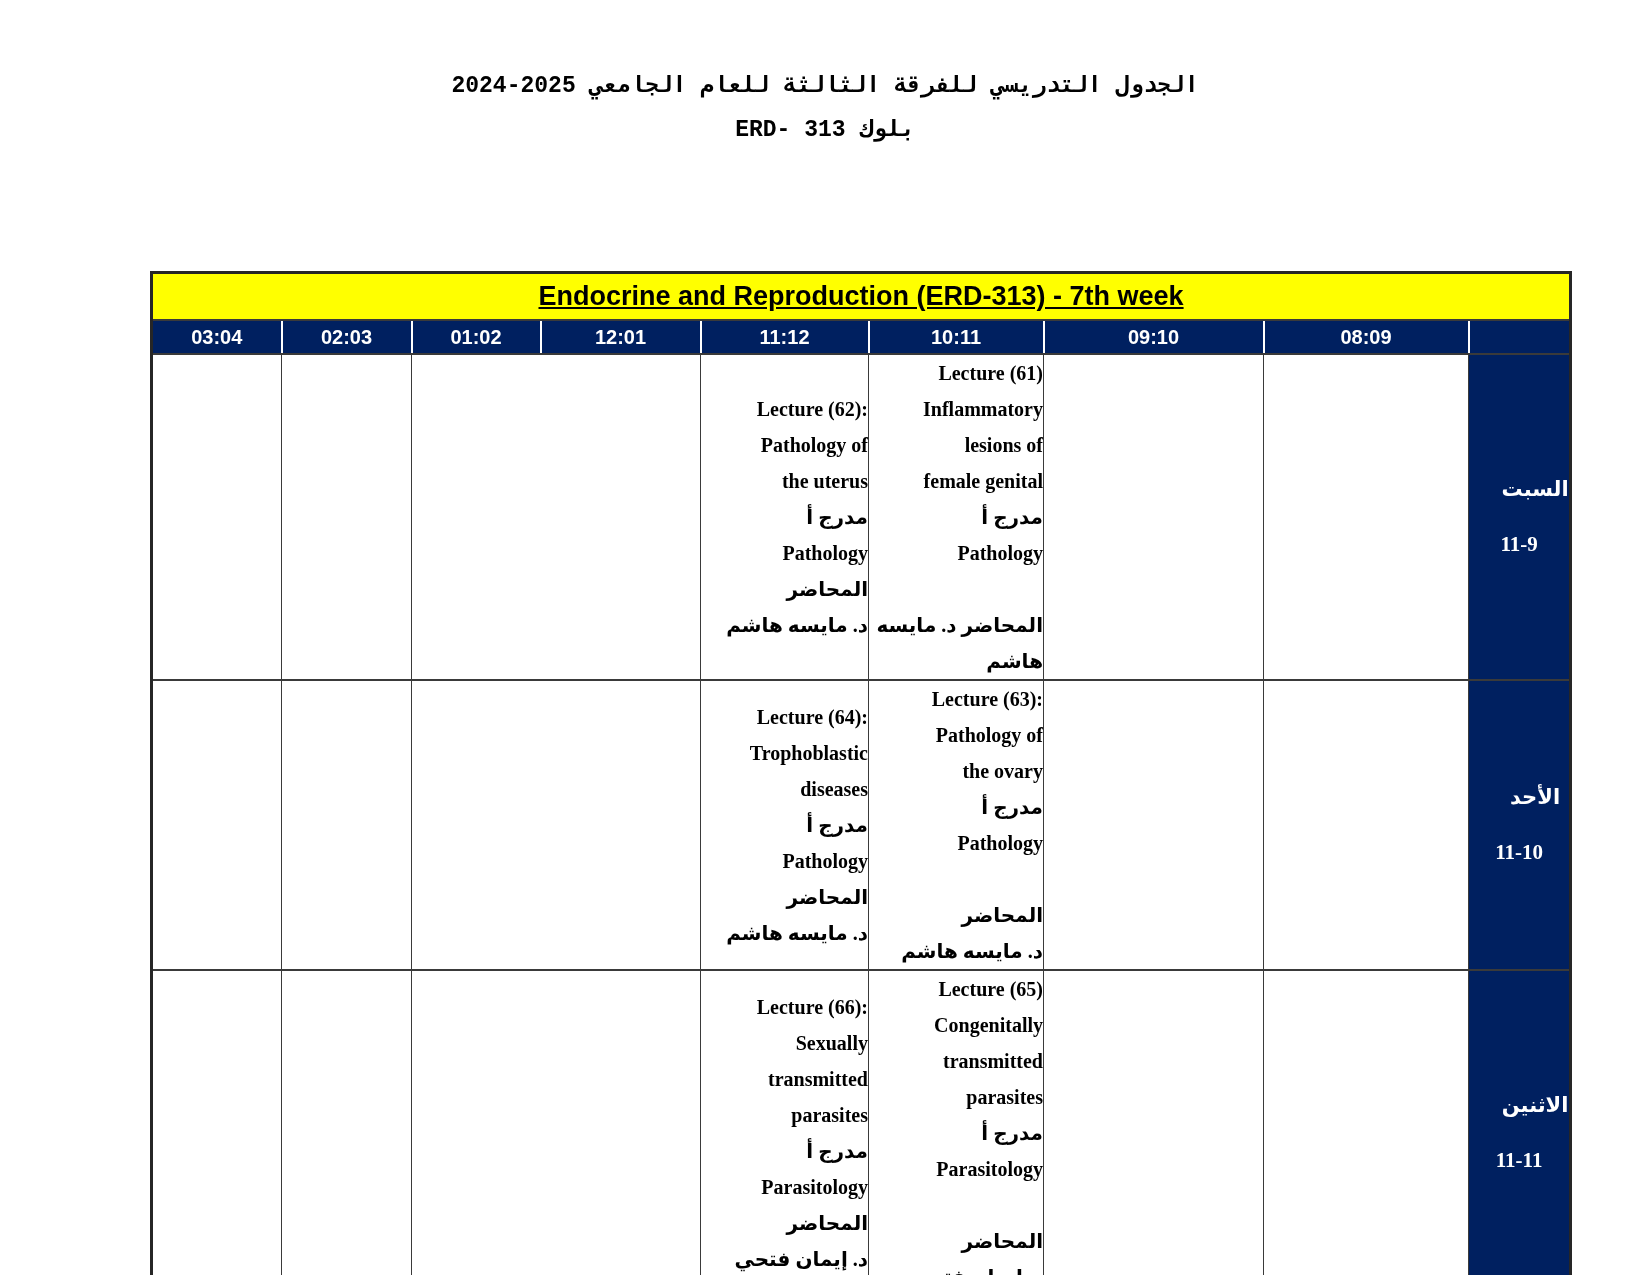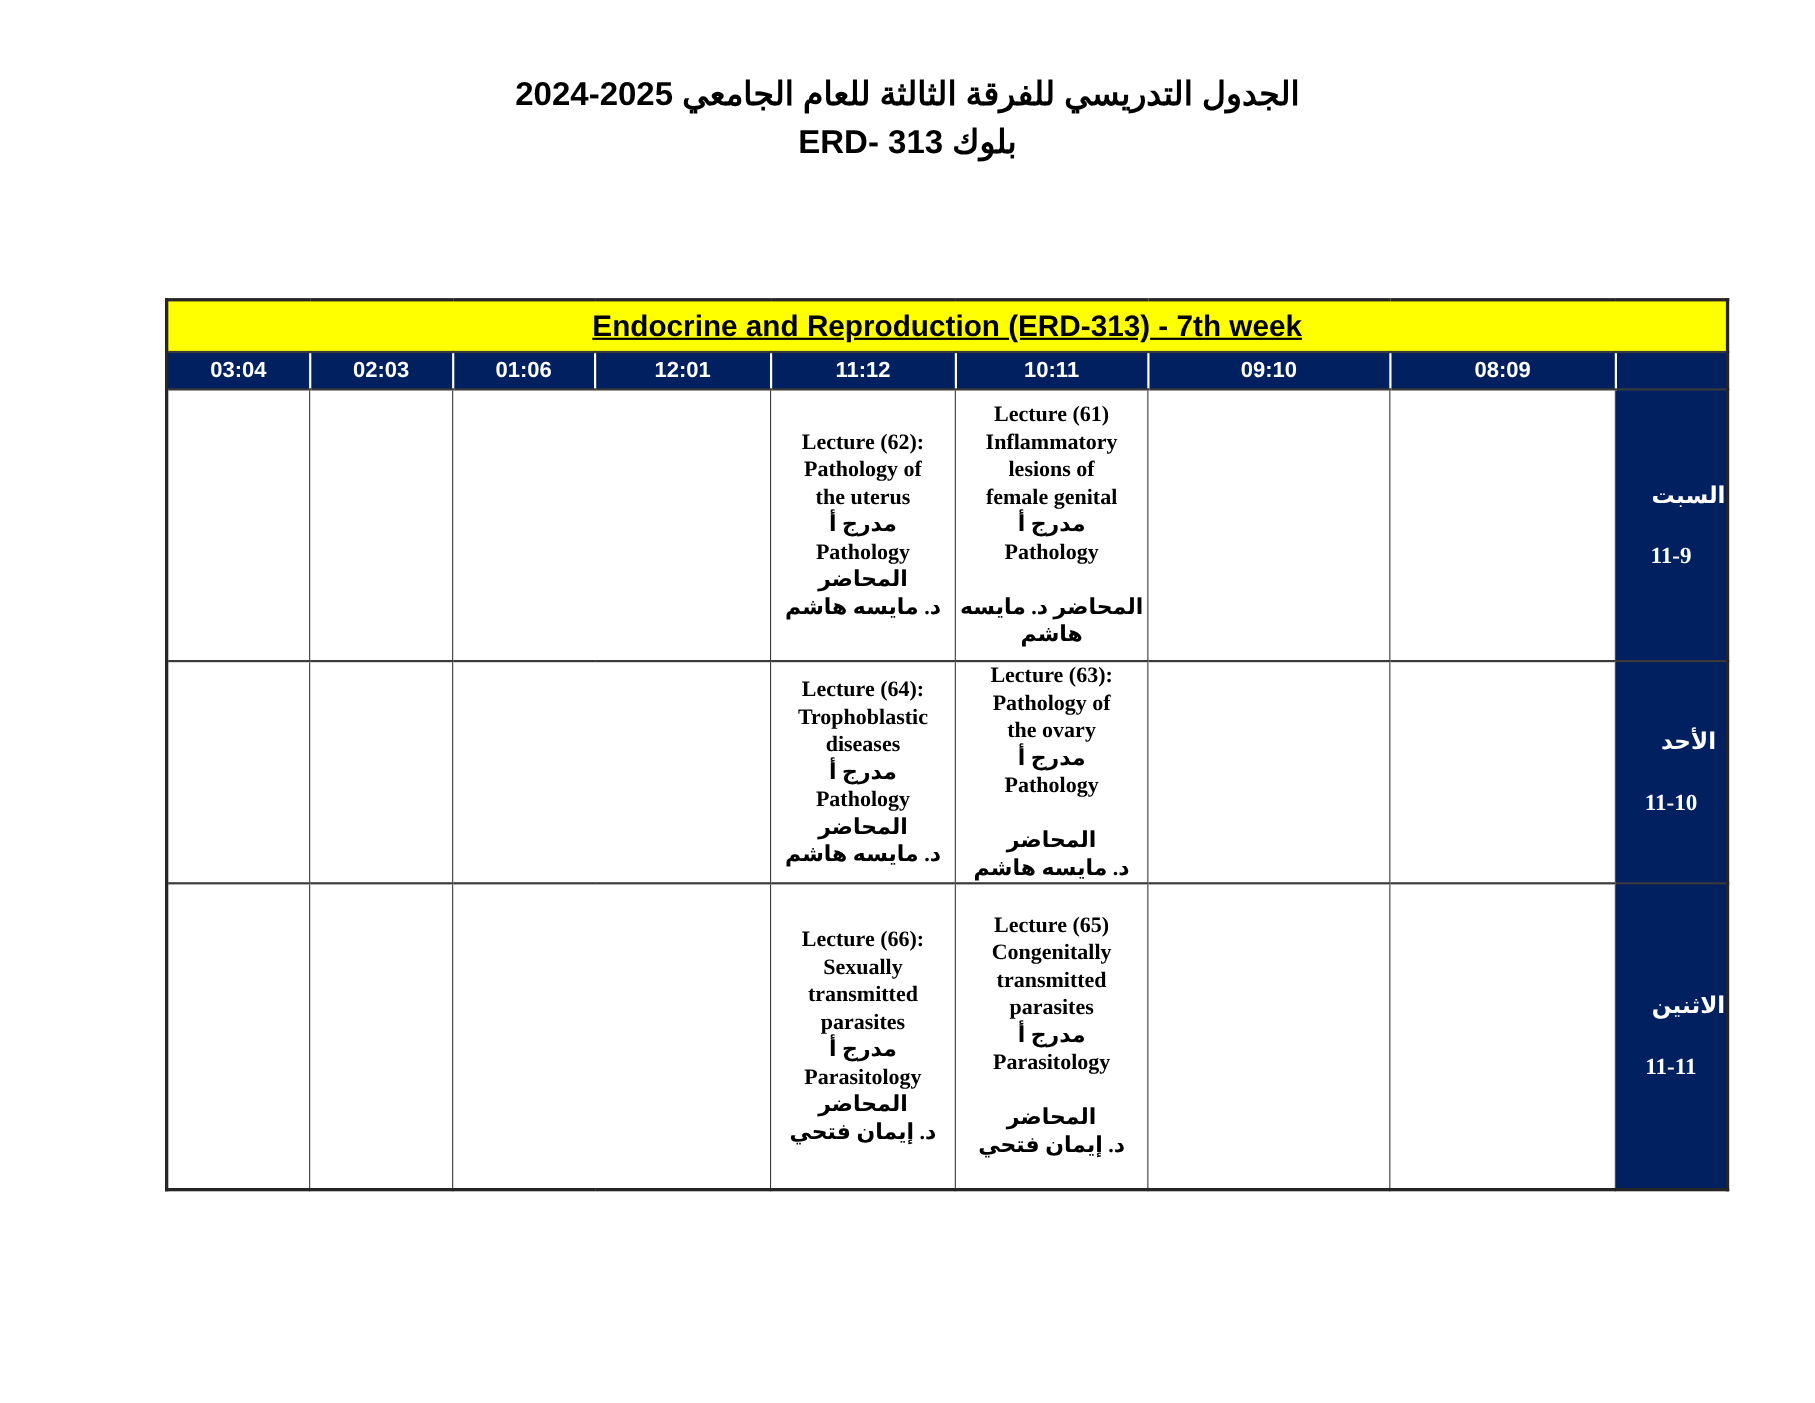--- a/index.html
+++ b/index.html
@@ -11,23 +11,23 @@
     overflow: hidden;
   }
   .page { position: absolute; inset: 0; }
 
   
   .doc-title {
     position: absolute;
     top: 64px; left: 0; width: 1650px;
     text-align: center;
     color: #000000;
-    font-family: Liberation Sans, sans-serif;
-    font-weight: 700;
-    font-size: 30px;
+    font-family: Liberation Mono, monospace;
+    font-weight: 700;
+    font-size: 23px;
     line-height: 44px;
   }
 
   
   table.schedule {
     position: absolute;
     top: 271px; left: 150px;
     width: 1419px;
     border-collapse: collapse;
     table-layout: fixed;
@@ -66,23 +66,23 @@
     background: #ffffff;
   }
   tr.row-1 { height: 247px; }
   tr.row-2 { height: 194px; }
   tr.row-3 { height: 278px; }
 
   td.lecture-cell {
     font-family: "Liberation Serif", "DejaVu Sans", serif;
     font-weight: 700;
     font-size: 20px;
-    line-height: 25px;
+    line-height: 36px;
     color: #000000;
-    text-align: center;
+    text-align: right;
     vertical-align: middle;
     white-space: pre-line;      
     unicode-bidi: plaintext;    
   }
   td.day-cell {
     background: #002060;
     color: #ffffff;
     text-align: center;
     vertical-align: middle;
     font-family: "Liberation Serif", "DejaVu Sans", serif;
@@ -114,21 +114,21 @@
         <col style="width:205px">
         <col style="width:102px">
     </colgroup>
     <thead>
       <tr>
         <td class="banner-cell" colspan="9">Endocrine and Reproduction (ERD-313) - 7th week</td>
       </tr>
       <tr class="time-row">
         <th>03:04</th>
         <th>02:03</th>
-        <th>01:06</th>
+        <th>01:02</th>
         <th>12:01</th>
         <th>11:12</th>
         <th>10:11</th>
         <th>09:10</th>
         <th>08:09</th>
         <th></th>
       </tr>
     </thead>
     <tbody>
       <tr class="row-1">

